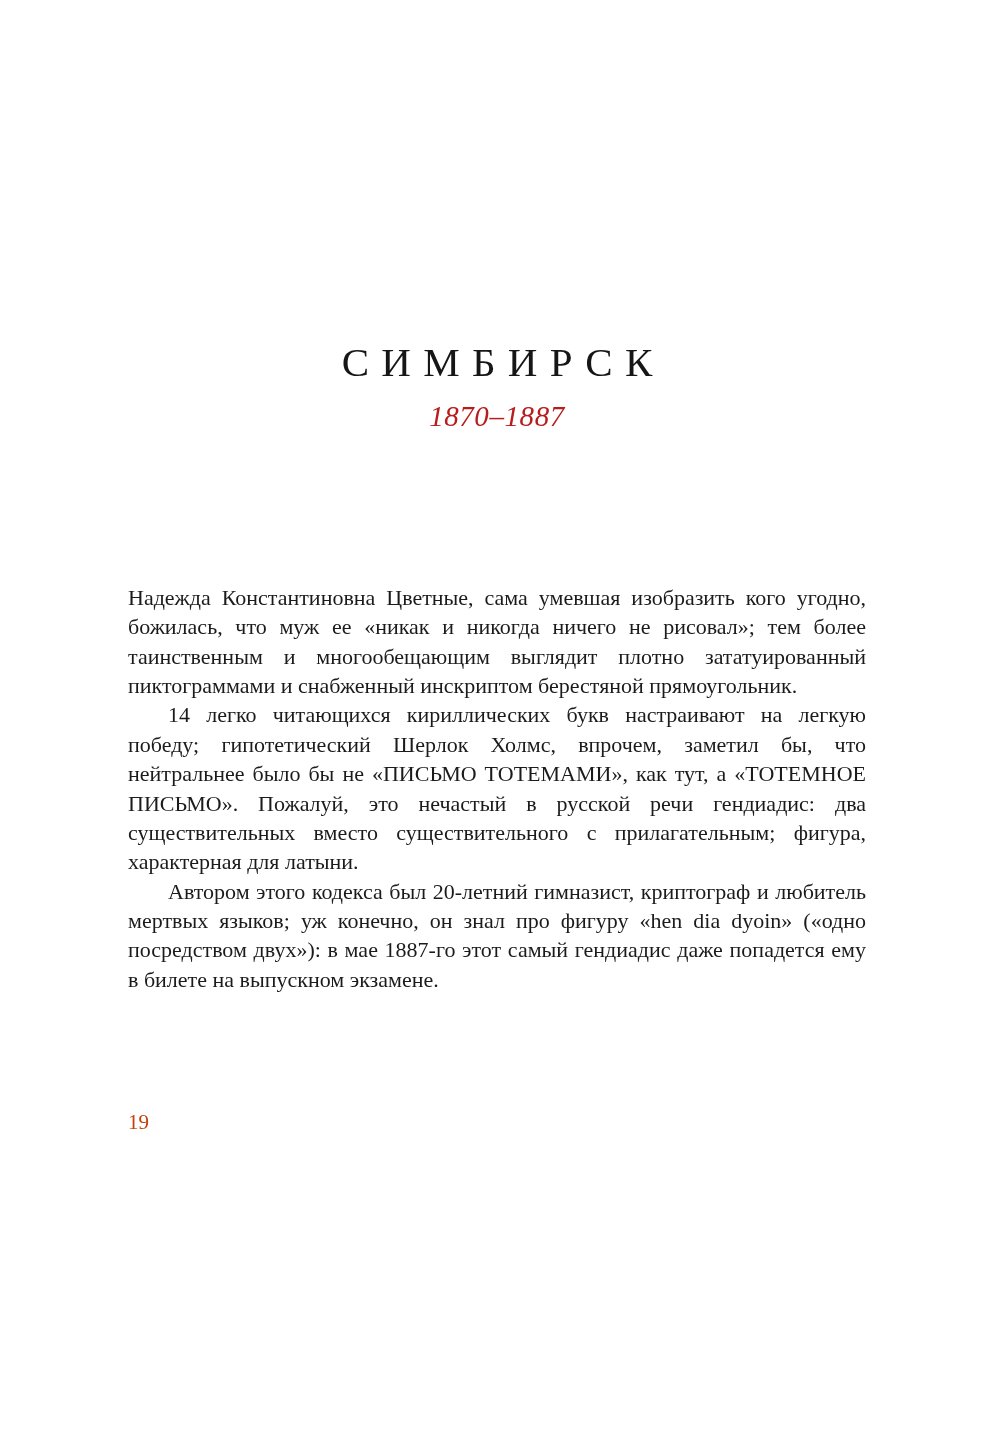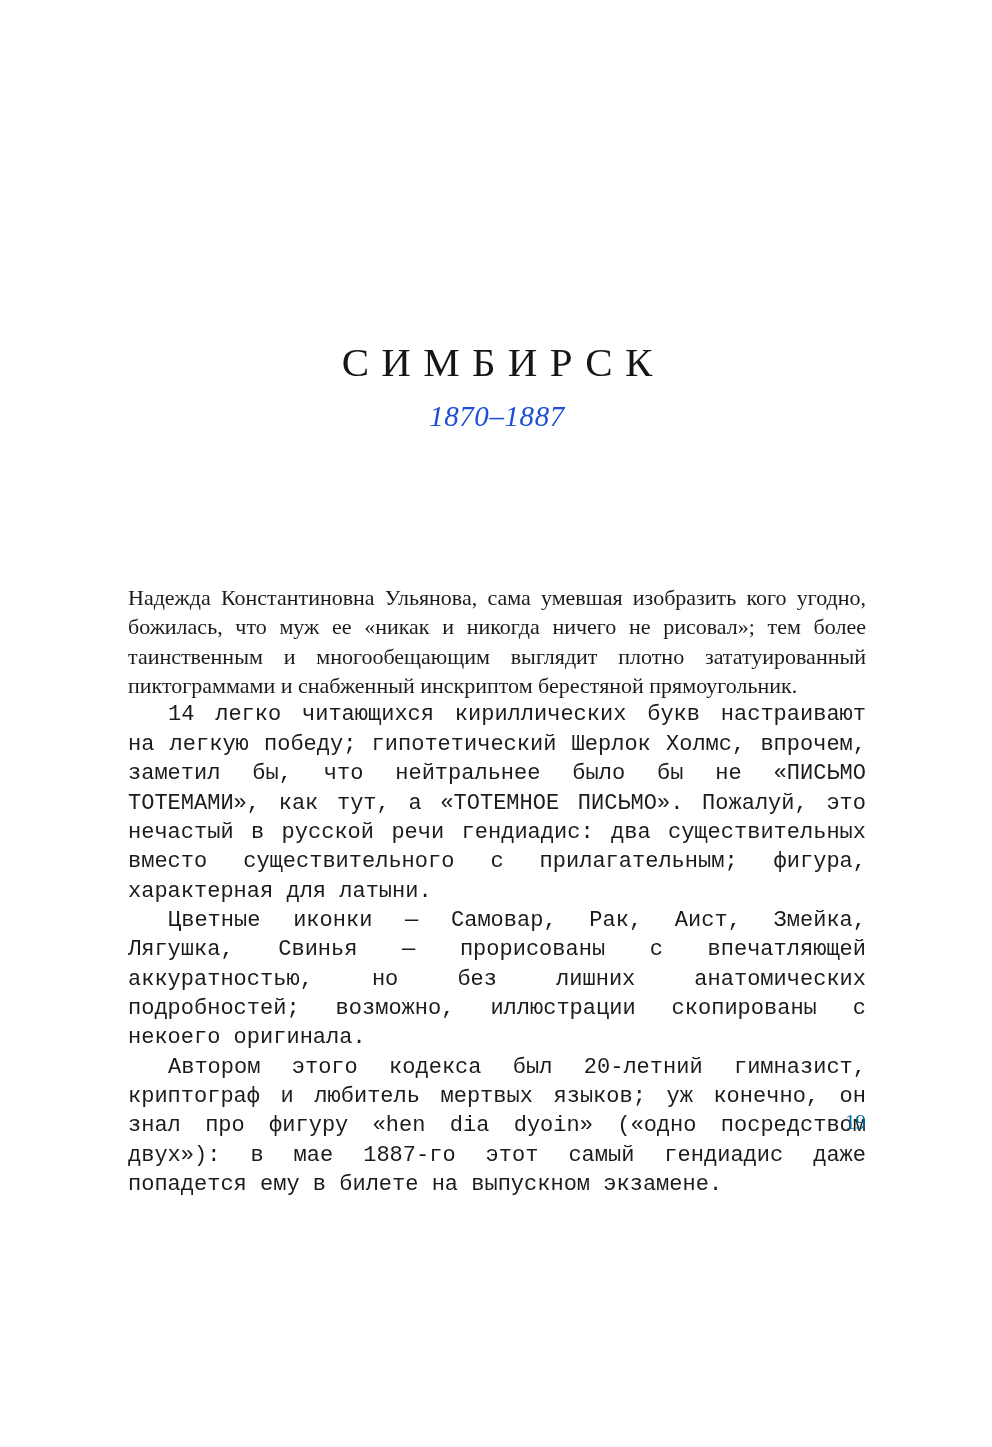--- a/index.html
+++ b/index.html
@@ -41,64 +41,62 @@
       letter-spacing: 0.30em;
       text-indent: 0.30em; 
       color: #161616;
     }
     .chapter-dates {
       margin: 14px 0 0 0;
       text-align: center;
       font-style: italic;
       font-size: 29px;
       letter-spacing: 0.02em;
-      color: #1d4ed8;
+      color: #b91c1c;
     }
 
     
     .body-text {
       margin-top: 150px;
       font-size: 22px;
       line-height: 1.335;
       text-align: justify;
       color: #1b1b1b;
     }
     .body-text p {
       margin: 0;
       padding: 0;
     }
     .body-text p.indent {
       text-indent: 40px;
-      font-family: Liberation Mono, monospace;
     }
 
     
     .page-number {
       position: absolute;
       left: 128px;
       width: 738px;
       bottom: 104px;
-      text-align: right;
+      text-align: left;
       font-size: 21px;
-      color: #0369a1;
+      color: #c2410c;
     }
   </style>
 </head>
 <body>
 
 <div class="page">
   <div class="content">
 
     <h1 class="chapter-title">СИМБИРСК</h1>
 
     <div class="chapter-dates">1870–1887</div>
 
     <div class="body-text">
-      <p>Надежда Константиновна Ульянова, сама умевшая изобразить кого угодно, божилась, что муж ее «никак и никогда ничего не рисовал»; тем более таинственным и многообещающим выглядит плотно зататуированный пиктограммами и снабженный инскриптом берестяной прямоугольник.</p>
+      <p>Надежда Константиновна Цветные, сама умевшая изобразить кого угодно, божилась, что муж ее «никак и никогда ничего не рисовал»; тем более таинственным и многообещающим выглядит плотно зататуированный пиктограммами и снабженный инскриптом берестяной прямоугольник.</p>
       <p class="indent">14 легко читающихся кириллических букв настраивают на легкую победу; гипотетический Шерлок Холмс, впрочем, заметил бы, что нейтральнее было бы не «ПИСЬМО ТОТЕМАМИ», как тут, а «ТОТЕМНОЕ ПИСЬМО». Пожалуй, это нечастый в русской речи гендиадис: два существительных вместо существительного с прилагательным; фигура, характерная для латыни.</p>
-      <p class="indent">Цветные иконки — Самовар, Рак, Аист, Змейка, Лягушка, Свинья — прорисованы с впечатляющей аккуратностью, но без лишних анатомических подробностей; возможно, иллюстрации скопированы с некоего оригинала.</p>
       <p class="indent">Автором этого кодекса был 20-летний гимназист, криптограф и любитель мертвых языков; уж конечно, он знал про фигуру «hen dia dyoin» («одно посредством двух»): в мае 1887-го этот самый гендиадис даже попадется ему в билете на выпускном экзамене.</p>
     </div>
 
   </div>
 
   <div class="page-number">19</div>
 </div>
 
 </body></html>

